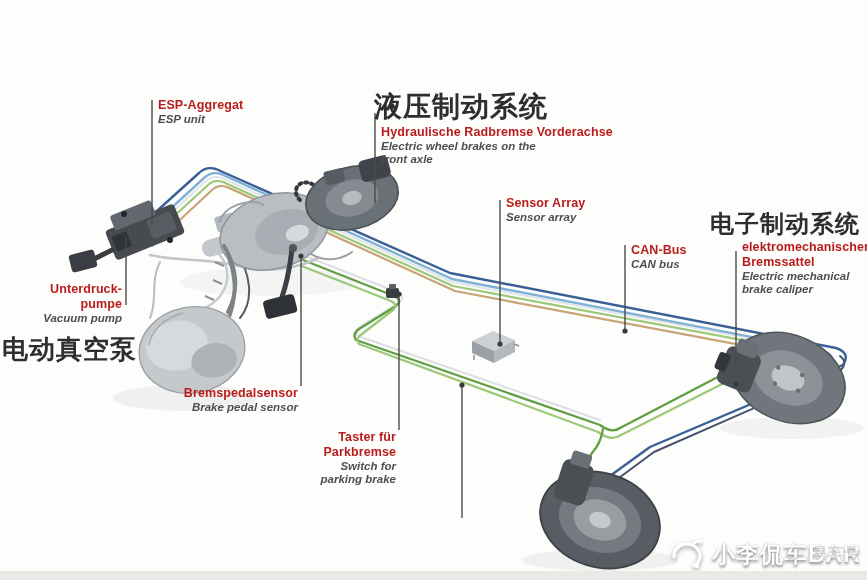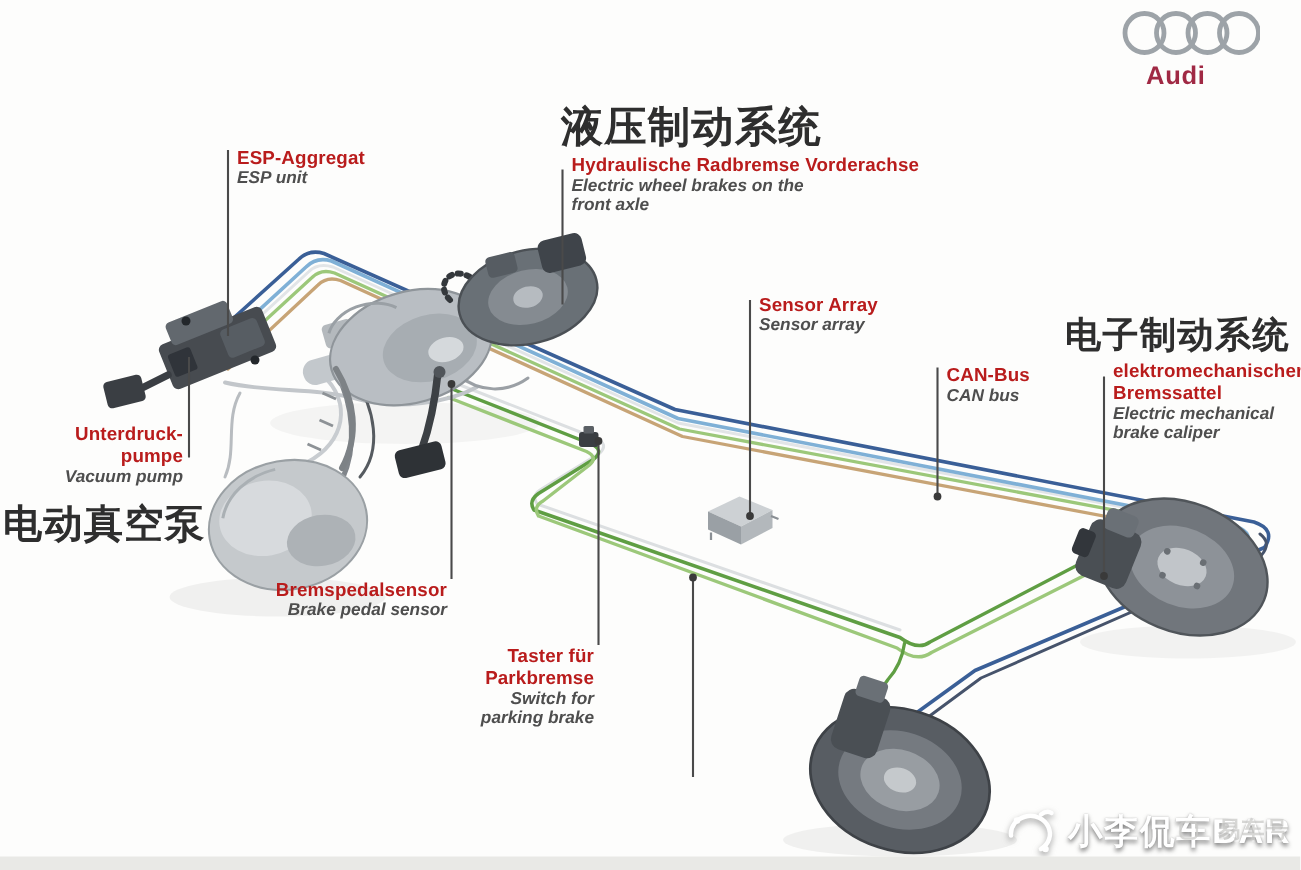--- a/index.html
+++ b/index.html
@@ -195,33 +195,22 @@
     <g fill="#3a3a3a">
       <circle cx="301" cy="256" r="2.6"></circle>
       <circle cx="399" cy="294" r="2.6"></circle>
       <circle cx="500" cy="344" r="2.6"></circle>
       <circle cx="625" cy="331" r="2.6"></circle>
       <circle cx="736" cy="384" r="2.6"></circle>
       <circle cx="462" cy="385" r="2.6"></circle>
     </g>
   </svg>
 
-  <div class="brand">
-    <svg class="rings" width="92" height="34" viewBox="0 0 92 34">
-      <g fill="none" stroke="#9da3a8" stroke-width="3.2">
-        <circle cx="15" cy="16" r="13"></circle>
-        <circle cx="36" cy="16" r="13"></circle>
-        <circle cx="57" cy="16" r="13"></circle>
-        <circle cx="78" cy="16" r="13"></circle>
-      </g>
-    </svg>
-    <div class="brand-name">Audi</div>
-  </div>
-
-  <div class="callout ta-l" style="left:374px;top:68px;">
+
+  <div class="callout ta-l" style="left:374px;top:90px;">
     <div class="zh-big" style="font-size:28px;">液压制动系统</div>
     <div style="padding-left:7px;margin-top:2px;">
       <div class="de">Hydraulische Radbremse Vorderachse</div>
       <div class="en">Electric wheel brakes on the</div>
       <div class="en">front axle</div>
     </div>
   </div>
 
   <div class="callout ta-l" style="left:158px;top:98px;">
     <div class="de">ESP-Aggregat</div>

